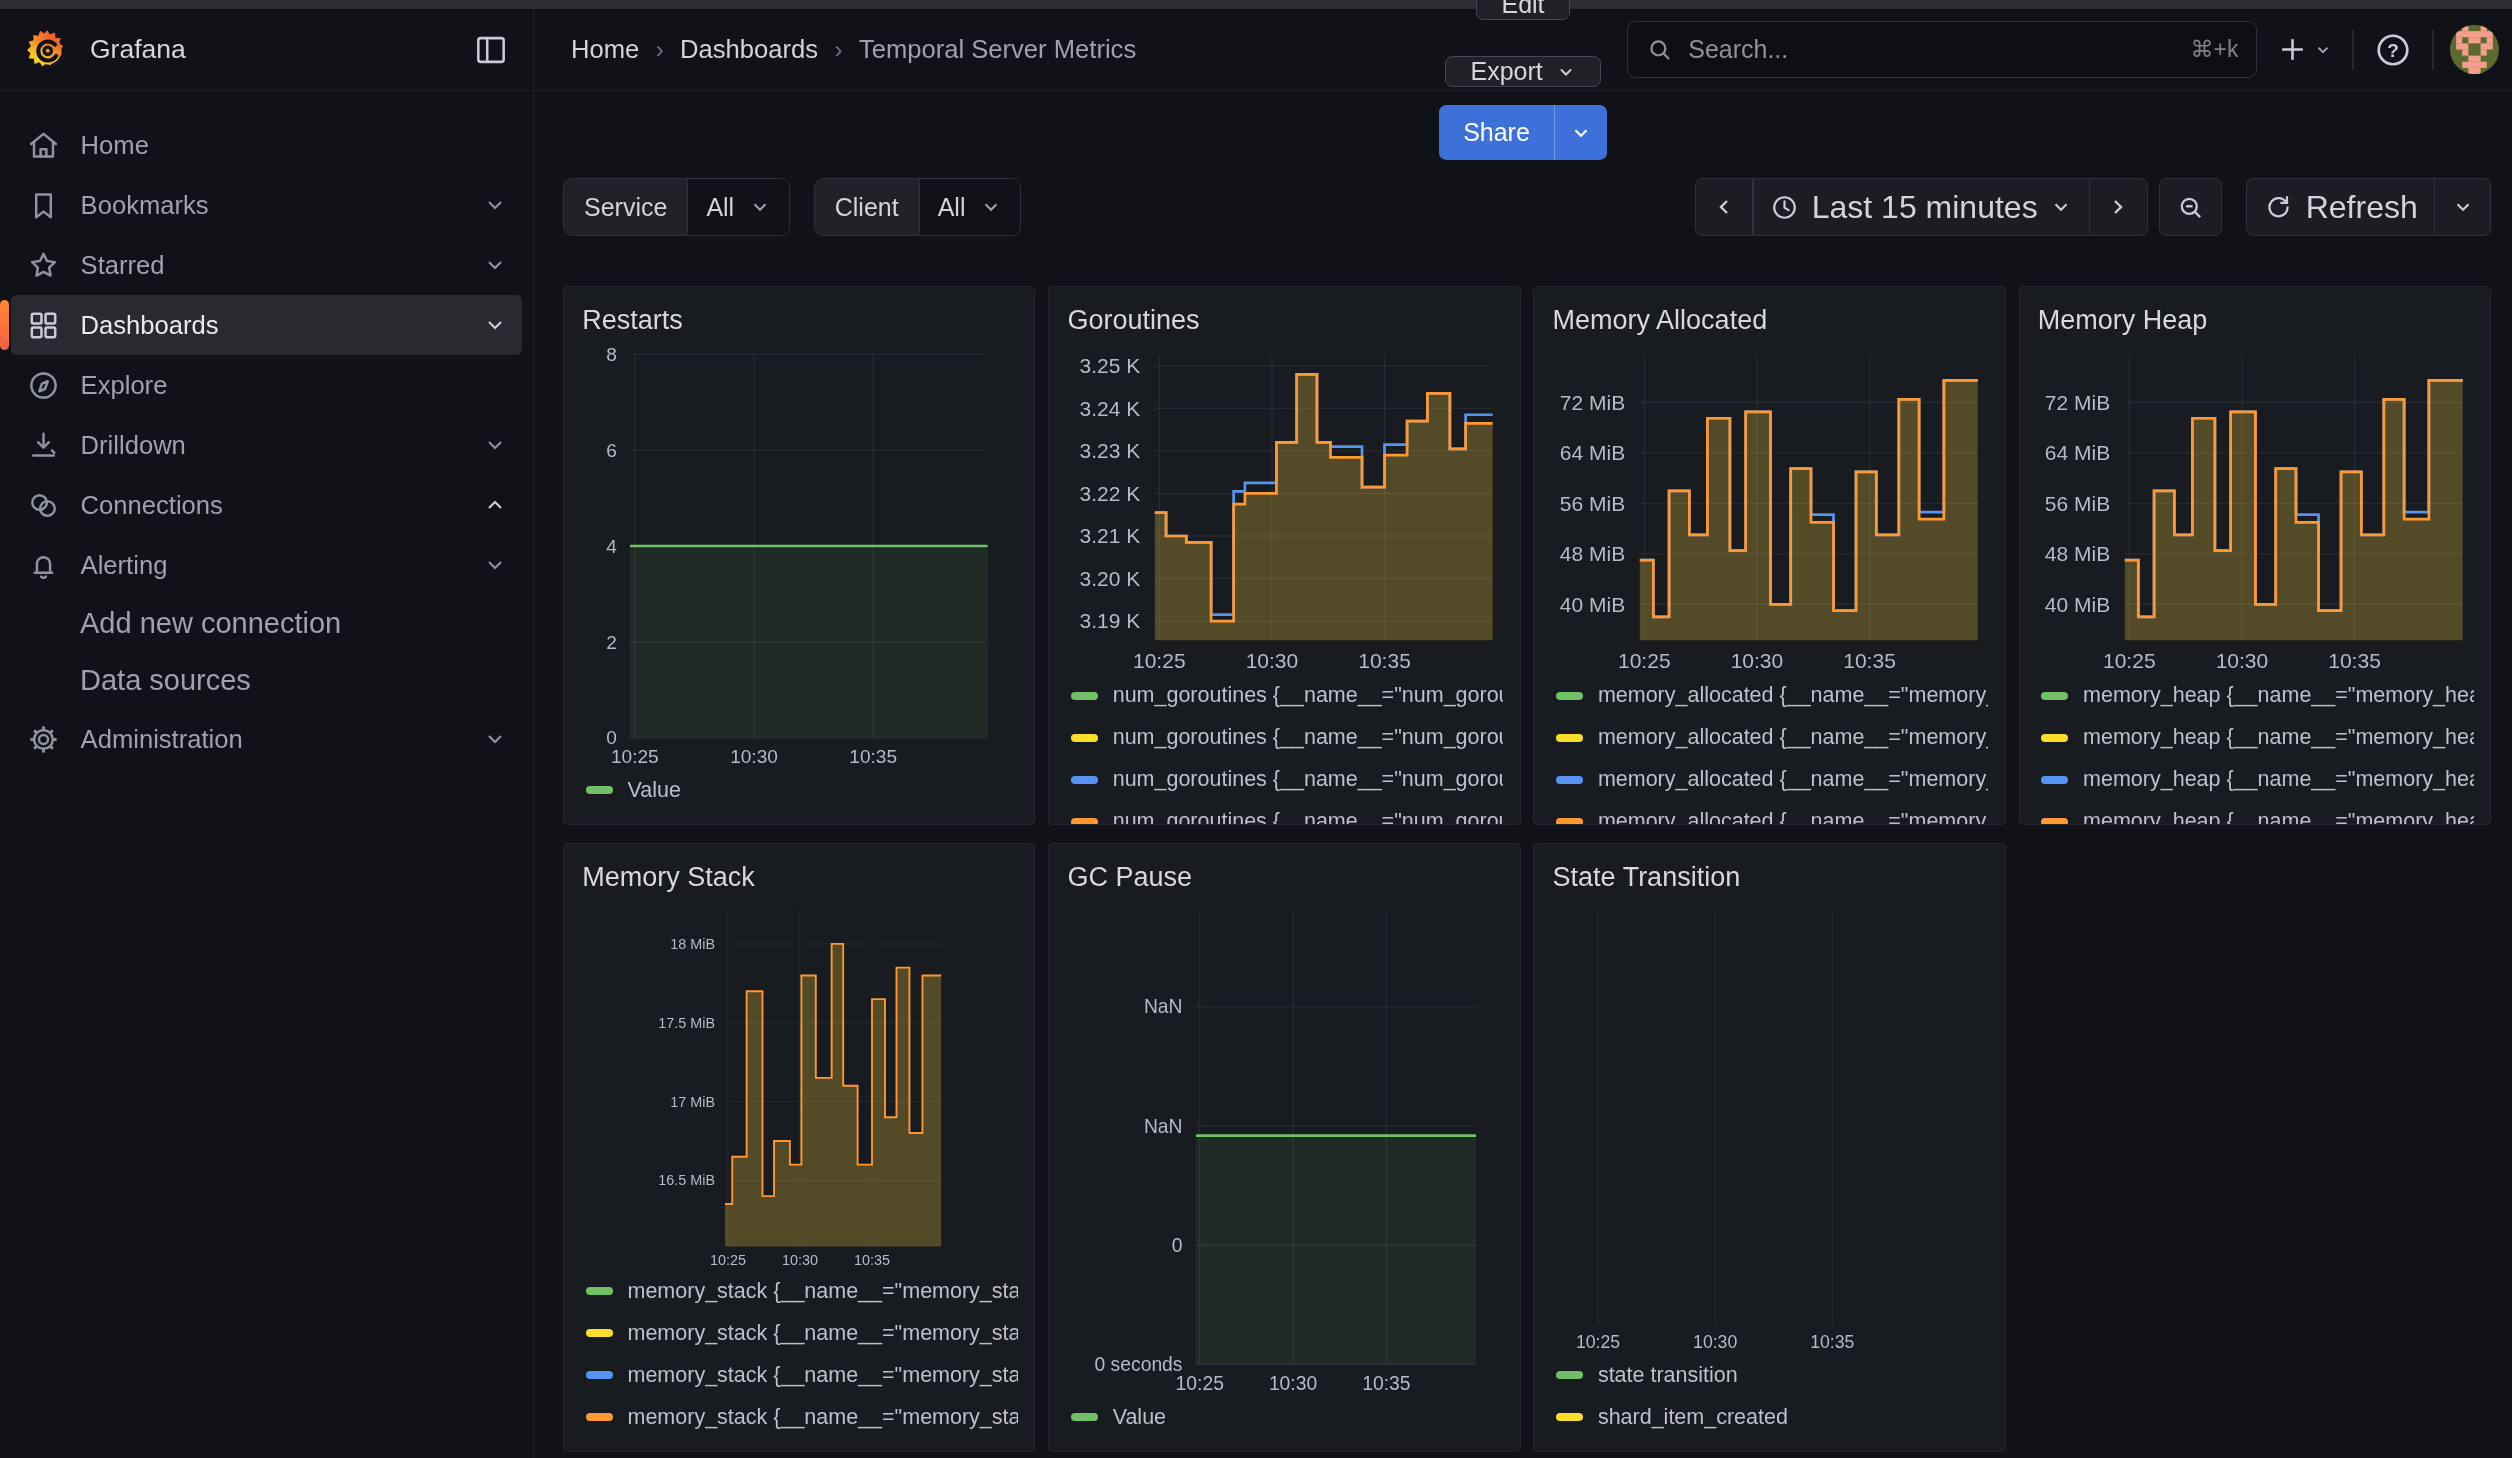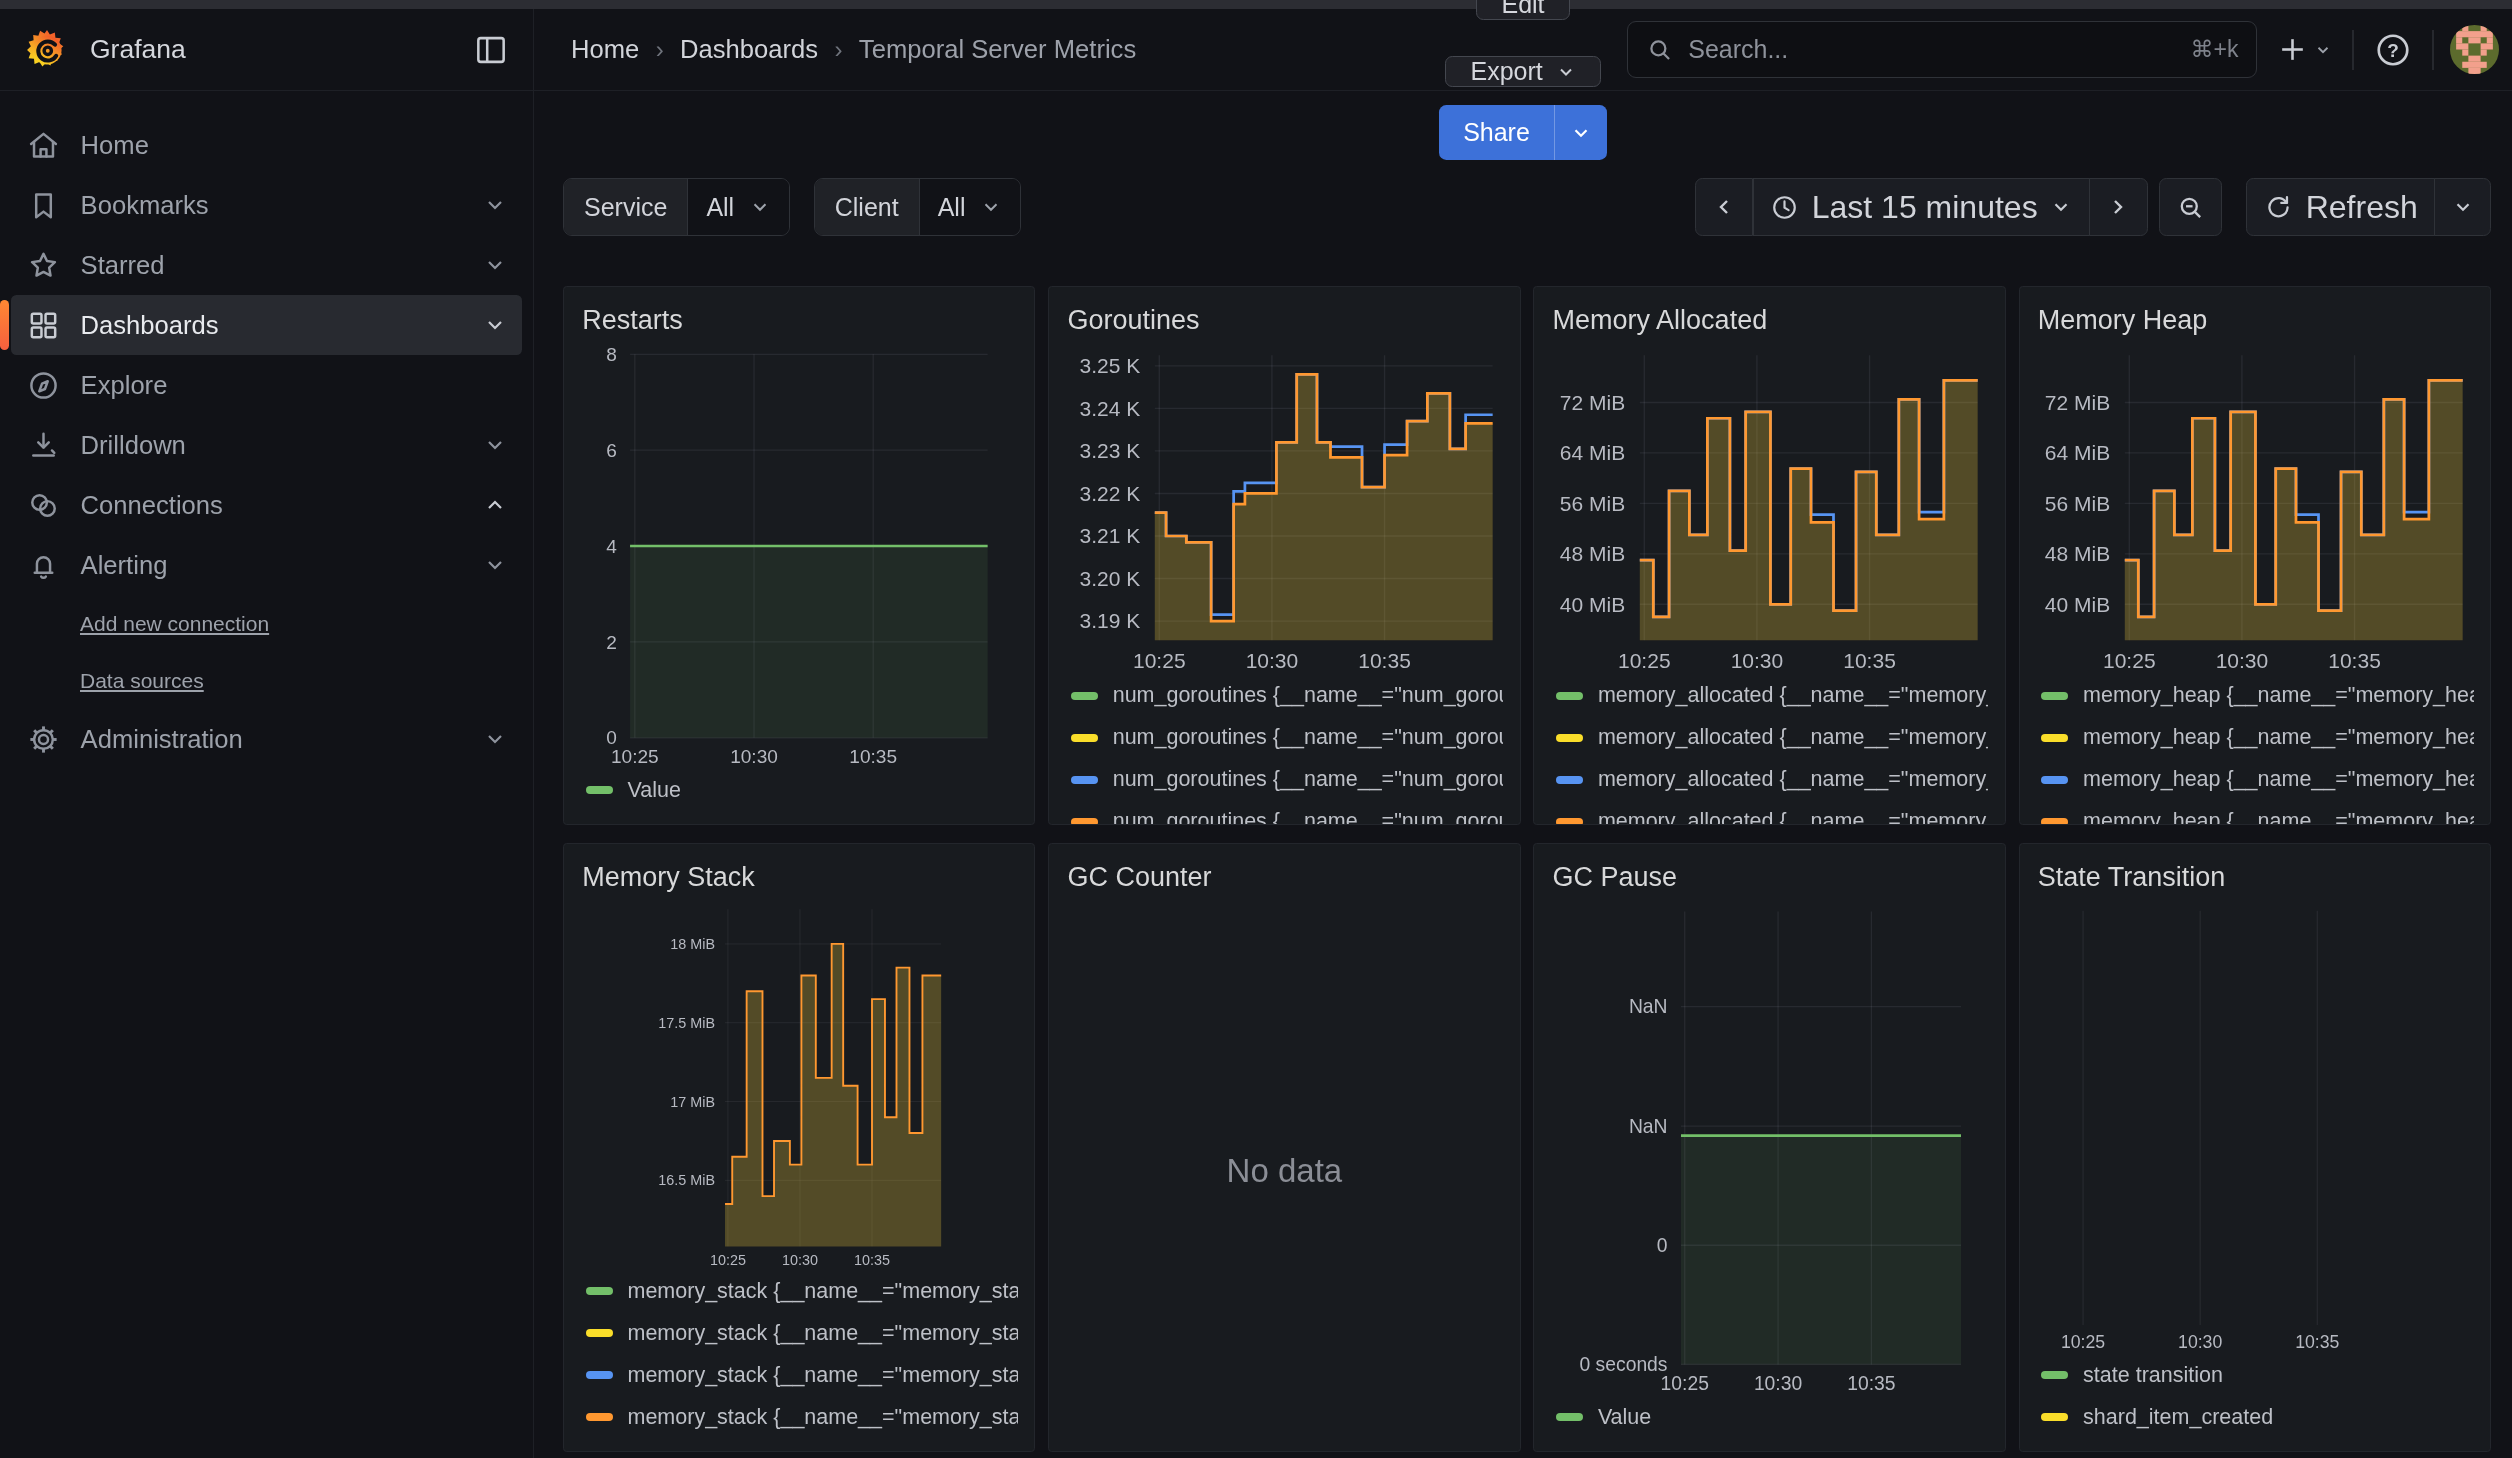--- a/index.html
+++ b/index.html
@@ -51,21 +51,21 @@
   .nav-item .nav-icon { width:35px; height:35px; flex:0 0 35px; display:flex; }
   .nav-item .nav-label { margin-left:20px; font-size:25.6px; color:#9DA2AB; }
   .nav-item .nav-chev { margin-left:auto; display:flex; }
   .nav-item.active { background:#282A30; }
   .nav-item.active .nav-label { color:#E8EAEE; }
   .nav-item.active::before {
     content:""; position:absolute; left:-11px; top:4.6px; bottom:4.6px; width:9px; border-radius:5.5px;
     background:linear-gradient(180deg,#FF8833 0%,#F55F3E 100%);
   }
   .nav-sub { height:57px; display:flex; align-items:center; padding-left:69px; cursor:pointer; }
-  .nav-sub .nav-label { font-size:21px; color:#9DA2AB;text-decoration:underline; }
+  .nav-sub .nav-label { font-size:29px; color:#9DA2AB; }
 
   
   .main { flex:1; display:flex; flex-direction:column; min-width:0; }
   .dash-toolbar { height:69px; display:flex; align-items:center; justify-content:flex-end;
     gap:18px; padding:0 22px;flex-direction:column; }
   .tb-div { width:1.8px; height:38px; background:#26282E; }
   .btn {
     height:55px; display:flex; align-items:center; gap:12.8px; padding:0 24px;
     background:#202127; border:0.9px solid #44474F; border-radius:7.3px;
     color:#D5D7DD; font-size:25px; font-weight:500; font-family:inherit; cursor:pointer;
@@ -630,24 +630,20 @@
                 <span class="dash" style="background: rgb(87, 148, 242);"></span>
                 <span class="legend-label">memory_stack {__name__="memory_stack"}</span>
               </div>
               <div class="legend-item">
                 <span class="dash" style="background: rgb(255, 152, 48);"></span>
                 <span class="legend-label">memory_stack {__name__="memory_stack"}</span>
               </div>
             </div>
         </section>
         <section class="panel">
-          <h2 class="panel-title">GC Counter</h2>
-          <div class="no-data">No data</div>
-        </section>
-        <section class="panel">
           <h2 class="panel-title">GC Pause</h2>
           <svg class="chart" viewBox="0 0 479 587">
               <line x1="138.24266666666665" x2="138.24266666666665" y1="10" y2="549" stroke="rgba(204,204,220,0.09)" stroke-width="1.5"></line>
               <line x1="249.30933333333334" x2="249.30933333333334" y1="10" y2="549" stroke="rgba(204,204,220,0.09)" stroke-width="1.5"></line>
               <line x1="360.3760000000001" x2="360.3760000000001" y1="10" y2="549" stroke="rgba(204,204,220,0.09)" stroke-width="1.5"></line>
               <line x1="133.8" x2="467" y1="549" y2="549" stroke="rgba(204,204,220,0.09)" stroke-width="1.5"></line>
               <line x1="133.8" x2="467" y1="407.243" y2="407.243" stroke="rgba(204,204,220,0.09)" stroke-width="1.5"></line>
               <line x1="133.8" x2="467" y1="265.486" y2="265.486" stroke="rgba(204,204,220,0.09)" stroke-width="1.5"></line>
               <line x1="133.8" x2="467" y1="123.18999999999998" y2="123.18999999999998" stroke="rgba(204,204,220,0.09)" stroke-width="1.5"></line>
               <path d="M133.8 276.805L467 276.805L467 276.805L467 549L133.8 549Z" fill="rgba(115,191,105,0.10)" stroke="none"></path>

